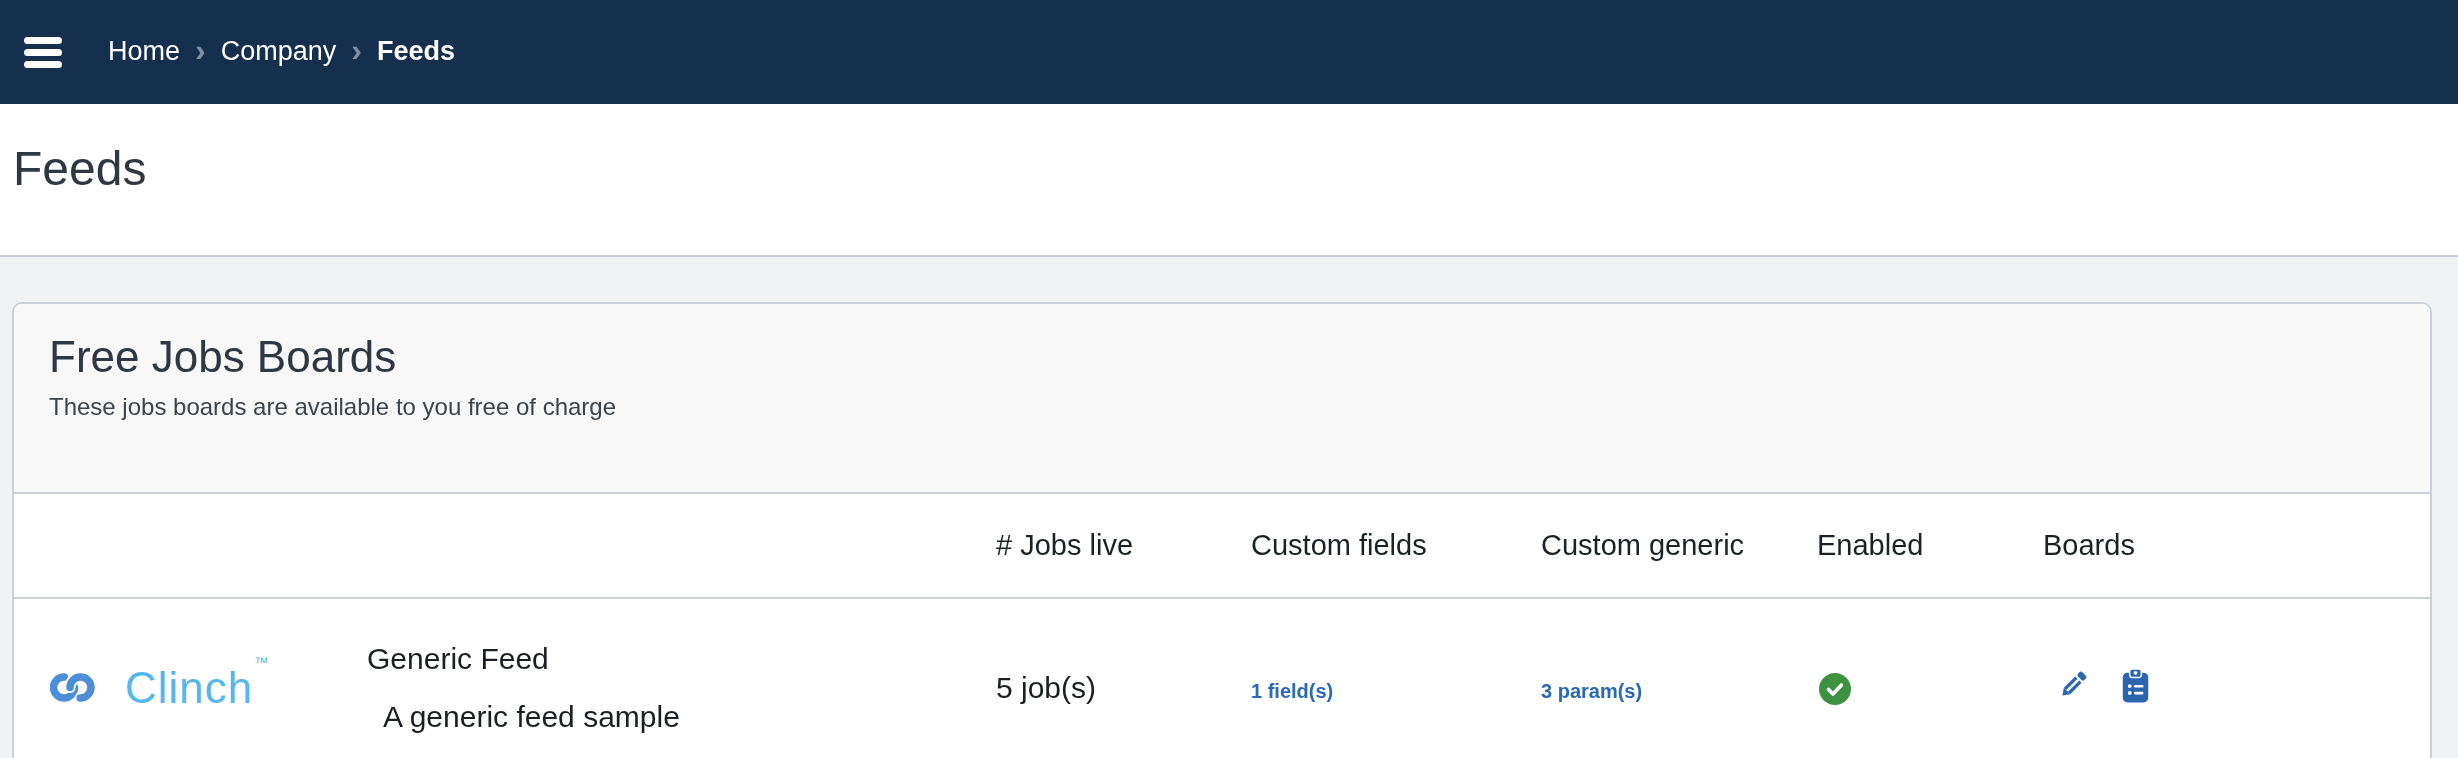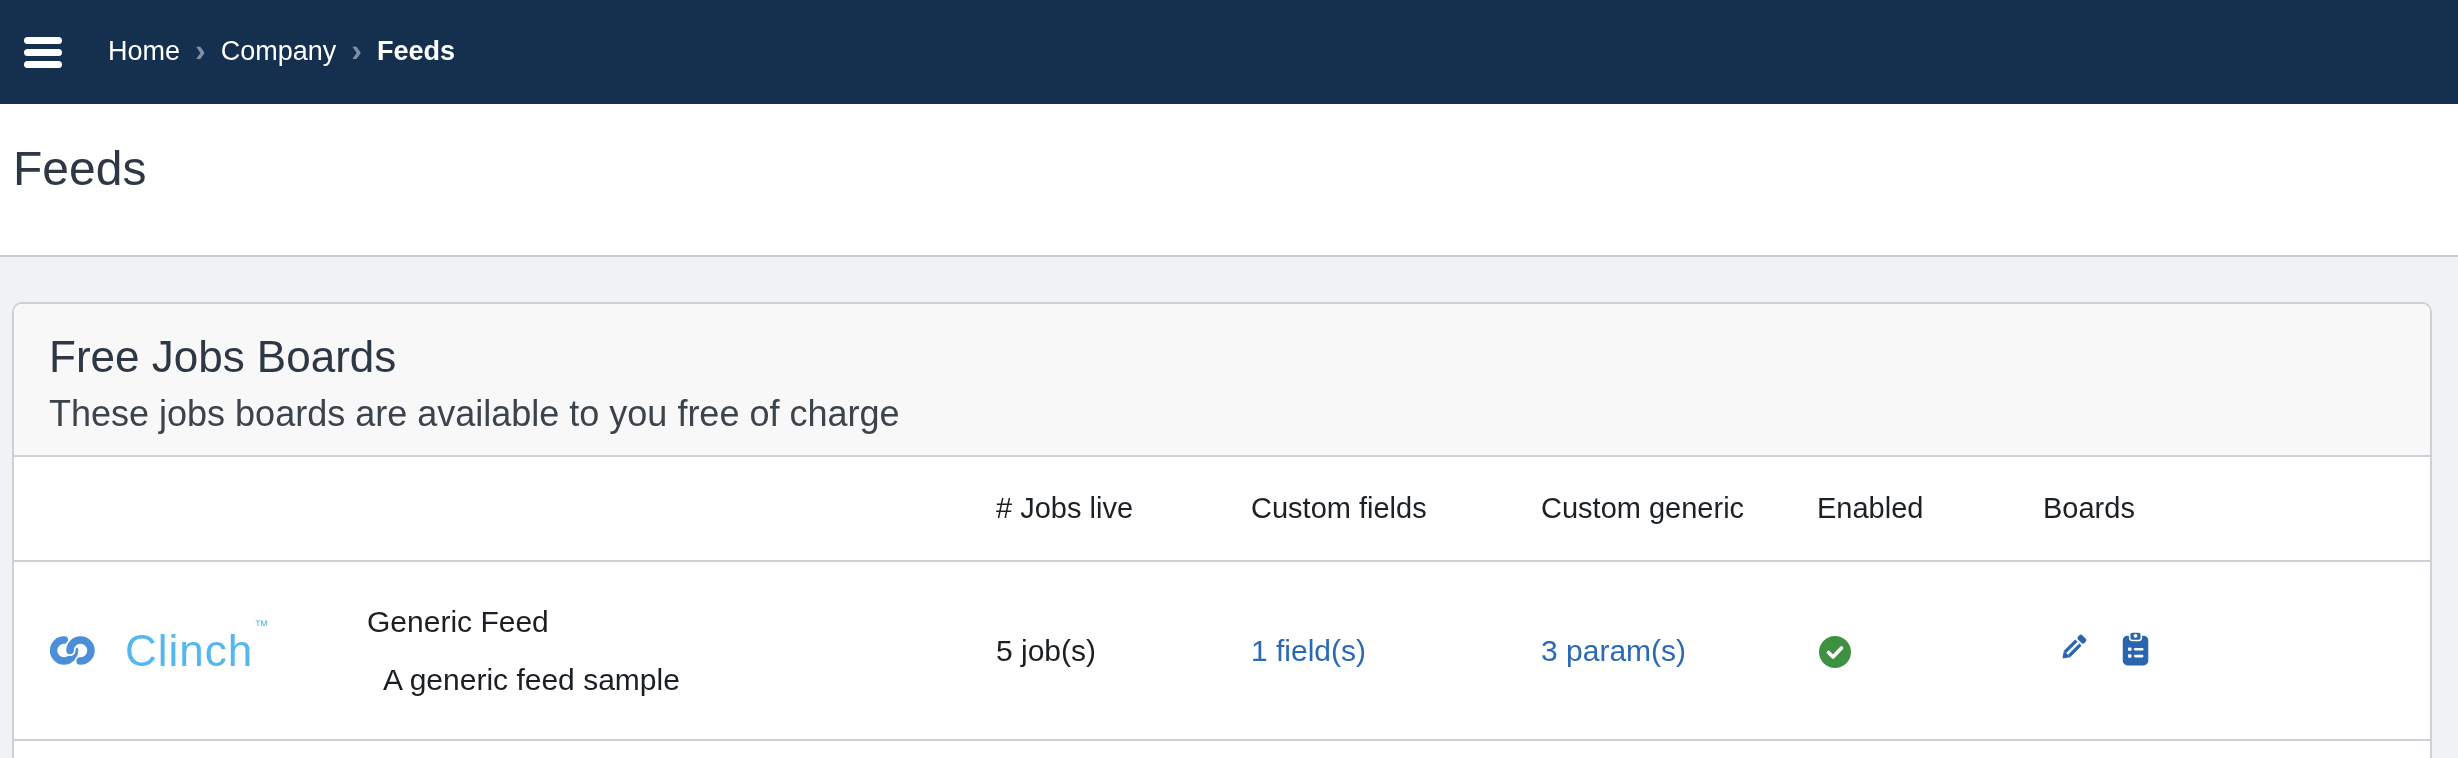--- a/index.html
+++ b/index.html
@@ -58,25 +58,25 @@
     position:absolute;top:257px;left:0;right:0;bottom:0;background:var(--page-bg);
   }
 
   
   .panel{
     position:absolute;left:12px;right:26px;top:302px;height:860px;
     background:#fff;border:2px solid var(--border-gray);border-radius:10px;
     overflow:hidden;
   }
   .panel-head{
-    background:var(--panel-head-bg);height:153px;
+    background:var(--panel-head-bg);height:190px;
     padding:27px 0 0 35px;border-bottom:2px solid var(--border-gray);
   }
   .panel-title{margin:0;font-size:44px;font-weight:500;color:var(--text-dark);line-height:1.2;}
-  .panel-sub{margin:9px 0 0 0;font-size:36px;font-weight:400;color:#3c434b;}
+  .panel-sub{margin:9px 0 0 0;font-size:24px;font-weight:400;color:#3c434b;}
 
   
   table.feeds{
     width:100%;border-collapse:collapse;table-layout:fixed;
     font-size:30px;color:var(--text-body);
   }
   table.feeds th{
     height:104px;text-align:left;vertical-align:middle;padding:0;
     font-size:29px;font-weight:500;color:#1c2126;
     border-bottom:2px solid var(--border-gray);
@@ -92,21 +92,21 @@
   .brand-text{
     font-size:44px;color:var(--clinch-text-blue);font-weight:400;letter-spacing:1px;
     line-height:1;position:relative;
   }
   .brand-text sup{font-size:14px;position:relative;top:-20px;left:1px;}
 
   .feed-name{margin:0 0 0 0;line-height:34px;}
   .feed-desc{margin:24px 0 0 16px;line-height:34px;}
 
   a.count-link{
-    color:var(--link-blue);font-weight:normal;text-decoration:none;font-size:30px;
+    color:var(--link-blue);font-weight:bold;text-decoration:none;font-size:20px;
   }
 
   .check-badge{display:inline-block;width:32px;height:32px;margin-left:2px;vertical-align:middle;}
 
   .actions-cell{white-space:nowrap;}
   .icon-btn{
     background:none;border:none;padding:0;margin:0 0 0 12px;cursor:pointer;
     display:inline-block;vertical-align:middle;
   }
   .icon-btn + .icon-btn{margin-left:24px;}

